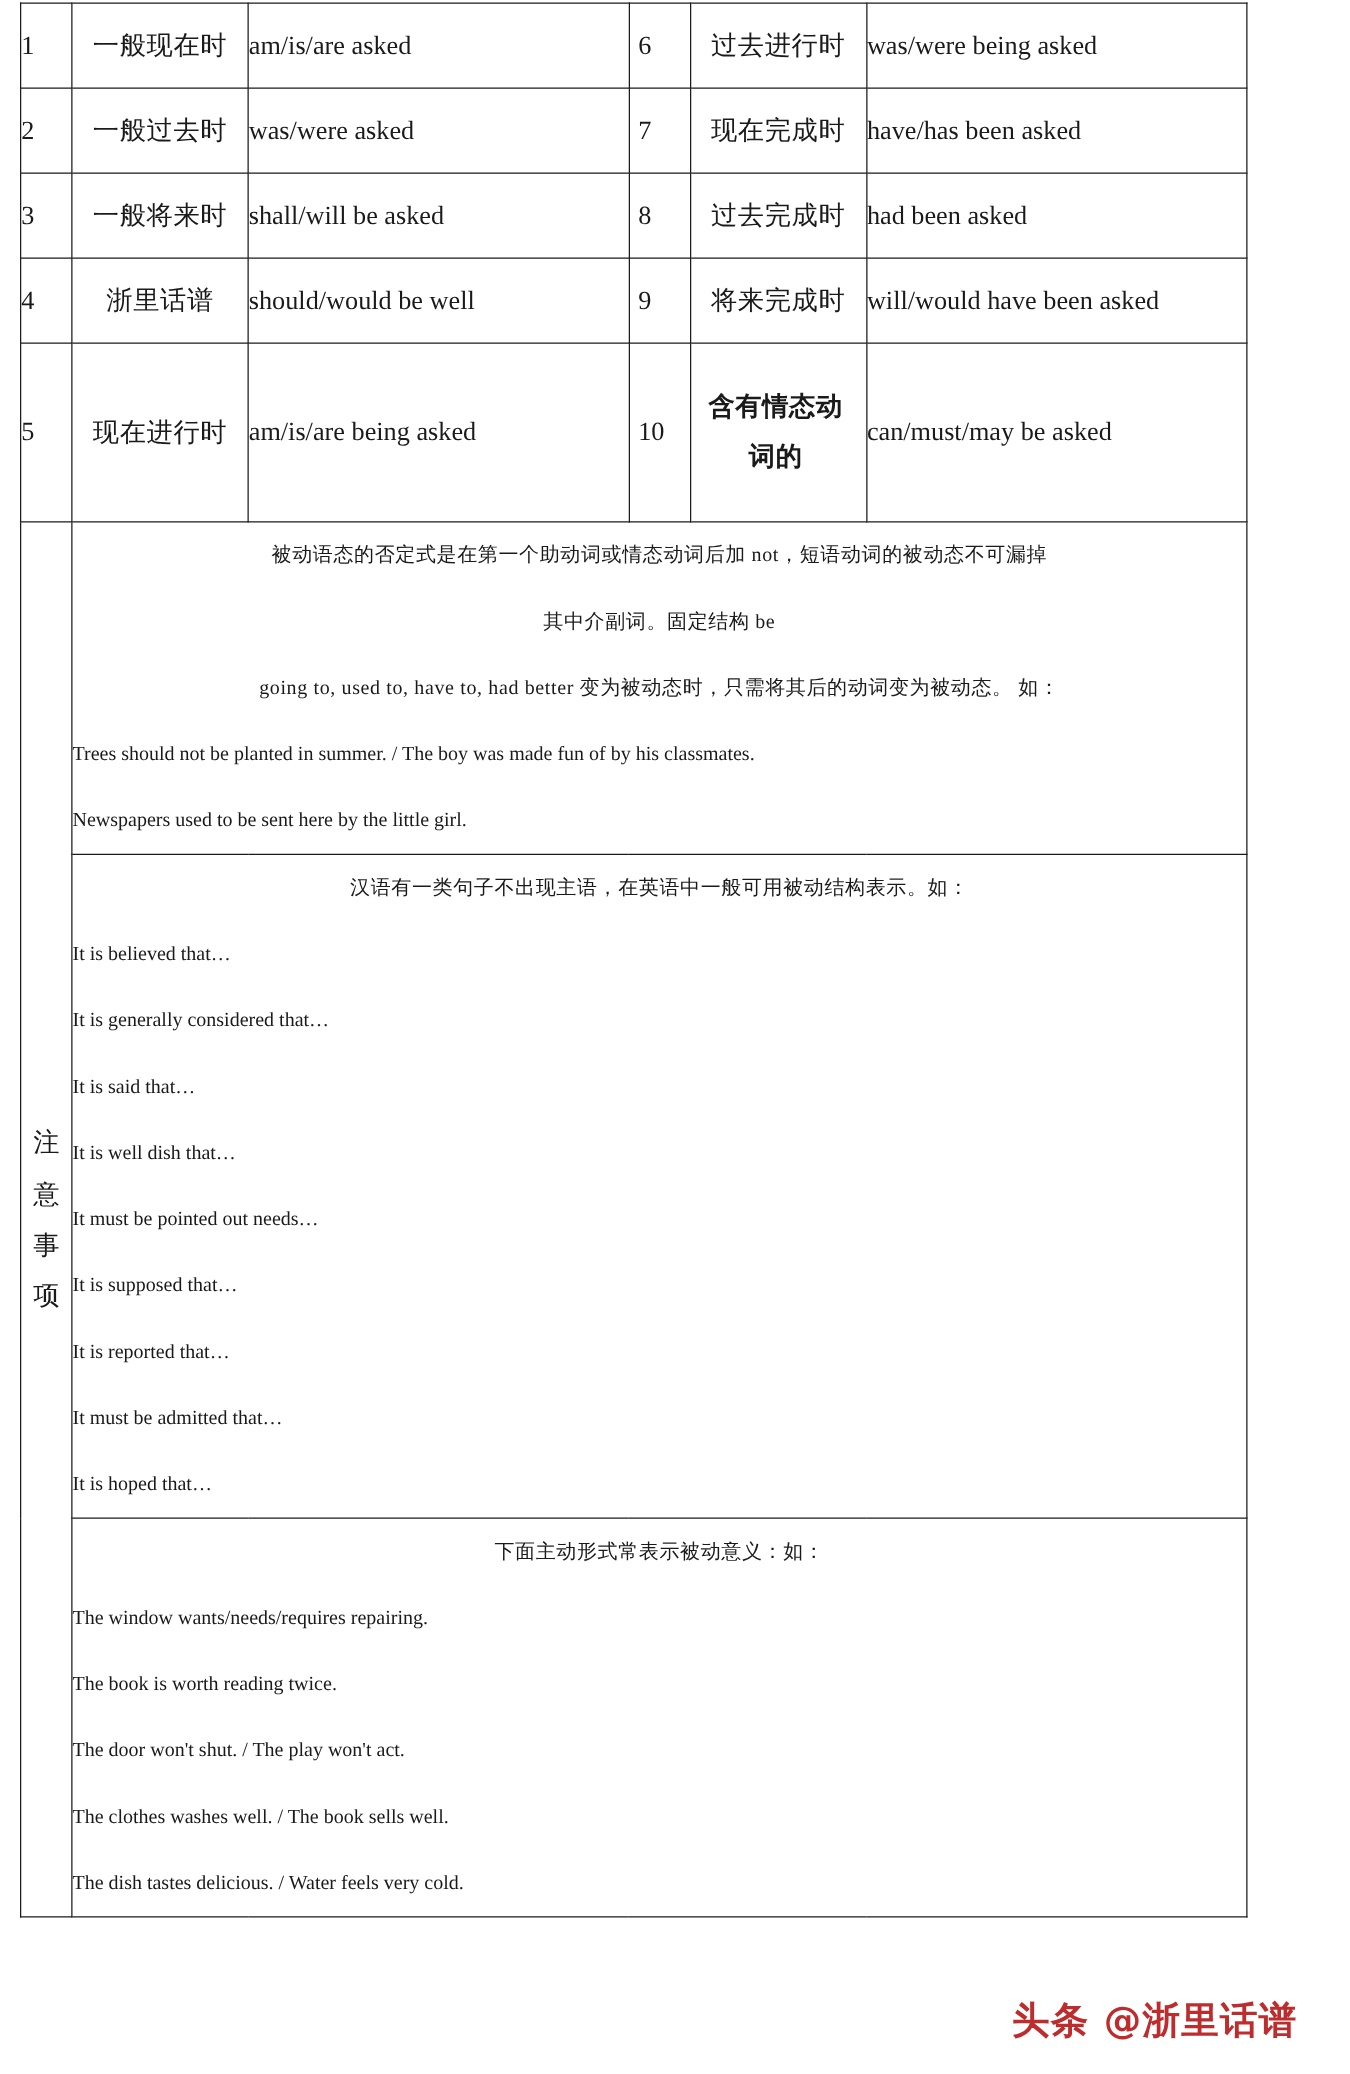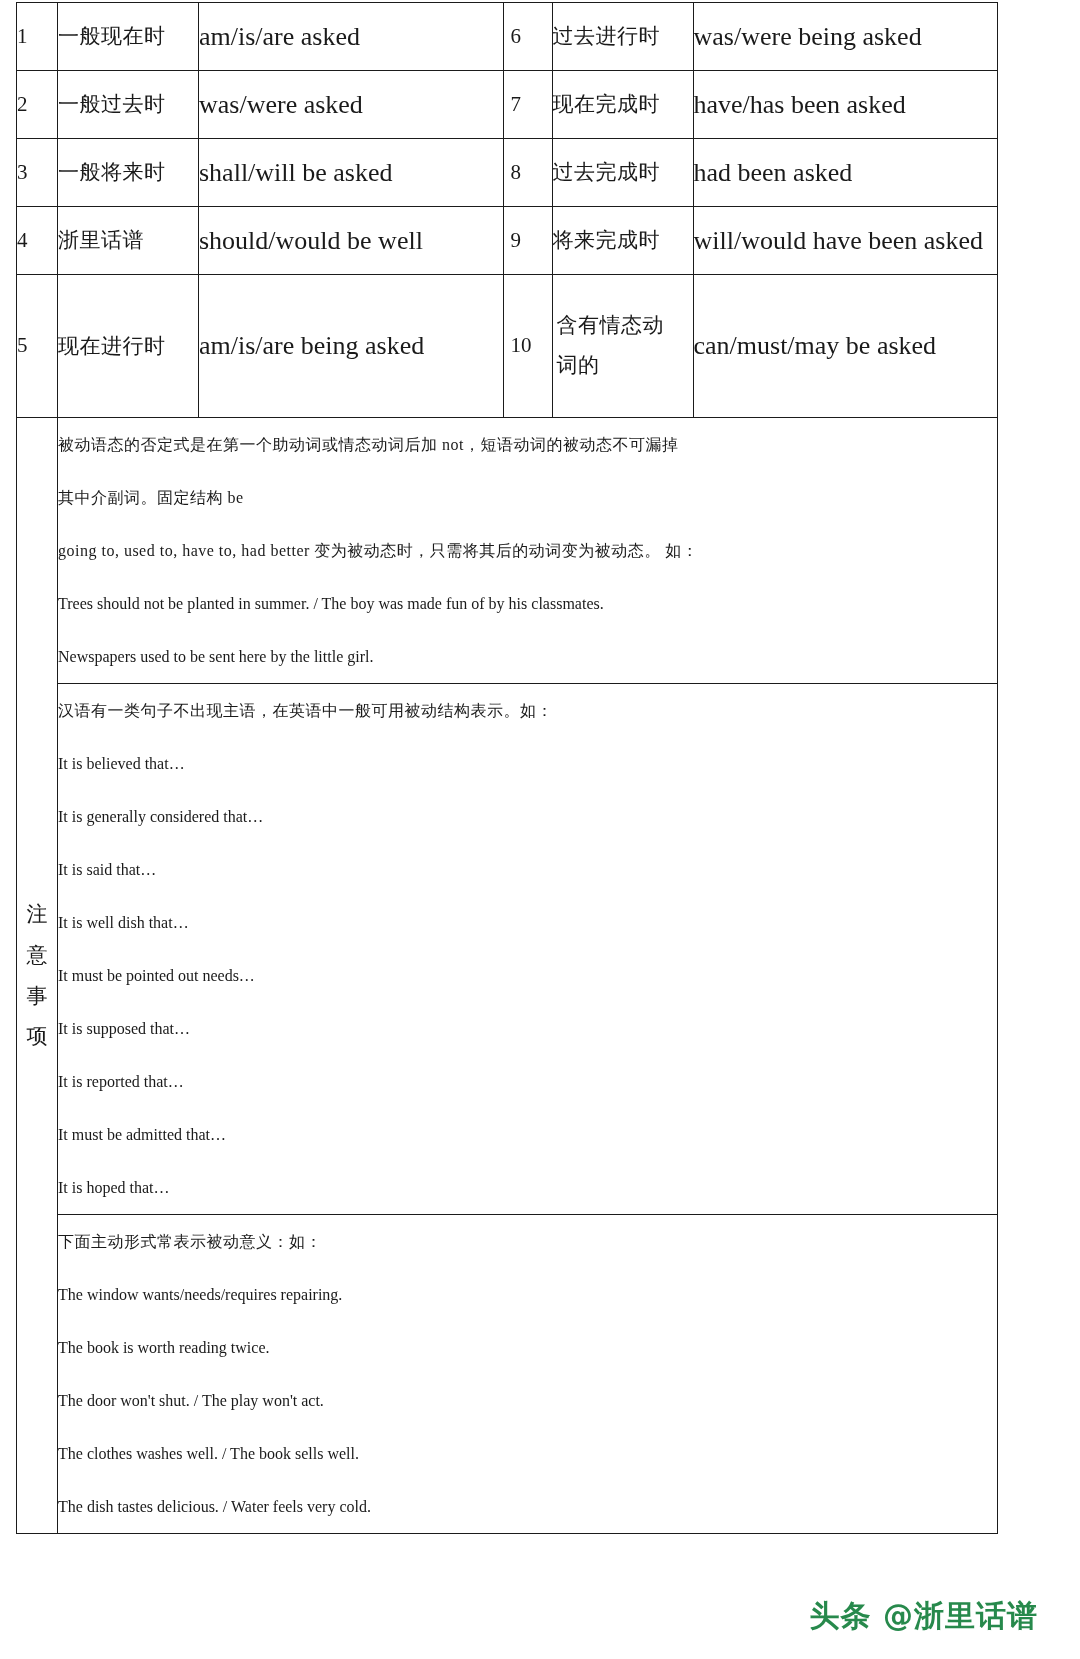--- a/index.html
+++ b/index.html
@@ -48,23 +48,24 @@
     width: 140px;
     font-size: 21px;
     padding: 0 6px 0 8px;
     line-height: 1.35;
     letter-spacing: 0.3px;
   }
   .cn-cell.cn-wrap {
     width: 157px;
     padding: 10px 8px 10px 4px;
     line-height: 1.9;
+    font-weight: bold;
   }
   .en-cell {
-    font-size: 26px;
+    font-size: 21px;
     padding: 0 6px 0 9px;
     line-height: 1.3;
   }
   .row-std td { height: 67px; }
   .row-tall td { height: 122px; }
 
   
   .notes-label {
     width: 40px;
     text-align: center;
@@ -88,31 +89,31 @@
   .notes-cell p {
     margin: 0;
     padding: 0;
     line-height: 53px;
     white-space: nowrap;
   }
   .note-sec1 { padding-top: 14px; padding-bottom: 14px; }
   .note-sec2 { padding-top: 14px; padding-bottom: 16px; }
   .note-sec3 { padding-top: 14px; padding-bottom: 18px; margin-left: 48px; }
 
-  .cjk { letter-spacing: 0.5px; }
+  .cjk { letter-spacing: 0.5px; text-align: center; }
 
   
   .watermark {
     position: absolute;
     right: 42px;
     bottom: 22px;
     font-family: "DejaVu Sans", "Liberation Sans", sans-serif;
     font-size: 30px;
     font-weight: bold;
-    color: #15803d;
+    color: #b91c1c;
     letter-spacing: 1px;
     white-space: nowrap;
     opacity: 0.92;
   }
 </style>
 </head>
 <body>
 
 <div class="page">
   <table class="grid">

